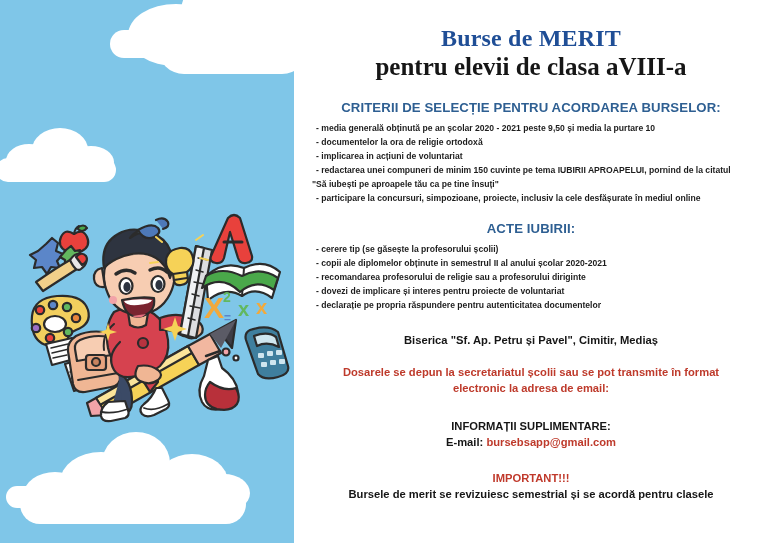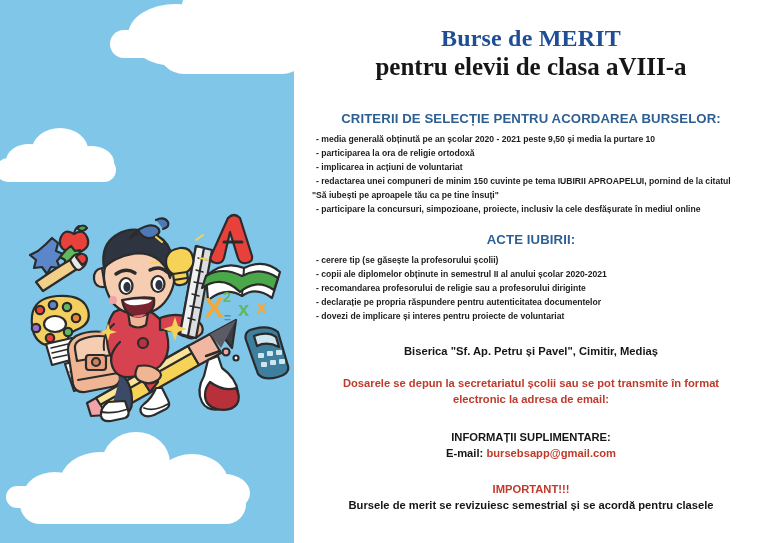--- a/index.html
+++ b/index.html
@@ -81,21 +81,21 @@
     line-height: 1.1;
     margin-top: 1px;
   }
   .section-head {
     text-align: center;
     color: #2E5F92;
     font-weight: bold;
     font-size: 13.2px;
     letter-spacing: 0.1px;
   }
-  #head-criterii { margin-top: 31px; }
+  #head-criterii { margin-top: 20px; }
   #head-acte { margin-top: 15px; }
 
   ul.bullets { list-style: none; margin-top: 7px; }
   ul.bullets li {
     color: #1d1d1d;
     font-size: 8.6px;
     font-weight: bold;
     line-height: 1.62;
     padding-left: 14px;
     white-space: nowrap;
@@ -323,35 +323,35 @@
 
   <div id="content">
 
     <div class="title-1">Burse de MERIT</div>
     <div class="title-2">pentru elevii de clasa aVIII-a</div>
 
     <div class="section-head" id="head-criterii">CRITERII DE SELECȚIE PENTRU ACORDAREA BURSELOR:</div>
 
     <ul class="bullets">
       <li>- media generală obținută pe an școlar 2020 - 2021 peste 9,50 și media la purtare 10</li>
-      <li>- participarea la ora de religie ortodoxă</li>
+      <li>- documentelor la ora de religie ortodoxă</li>
       <li>- implicarea in acțiuni de voluntariat</li>
       <li>- redactarea unei compuneri de minim 150 cuvinte pe tema IUBIRII APROAPELUI, pornind de la citatul</li>
       <li class="cont">"Să iubești pe aproapele tău ca pe tine însuți"</li>
       <li>- participare la concursuri, simpozioane, proiecte, inclusiv la cele desfășurate în mediul online</li>
     </ul>
 
     <div class="section-head" id="head-acte">ACTE IUBIRII:</div>
 
     <ul class="bullets">
       <li>- cerere tip (se găsește la profesorului școlii)</li>
       <li>- copii ale diplomelor obținute in semestrul II al anului școlar 2020-2021</li>
       <li>- recomandarea profesorului de religie sau a profesorului diriginte</li>
+      <li>- dovezi de implicare și interes pentru proiecte de voluntariat</li>
       <li>- declarație pe propria răspundere pentru autenticitatea documentelor</li>
-      <li>- dovezi de implicare și interes pentru proiecte de voluntariat</li>
     </ul>
 
     <div id="offer-block">
       <div class="para">Biserica "Sf. Ap. Petru și Pavel", Cimitir, Mediaș</div>
     </div>
 
     <div id="submit-block">
       <div class="para red">Dosarele se depun la secretariatul școlii sau se pot transmite în format</div>
       <div class="para red">electronic la adresa de email:</div>
     </div>

